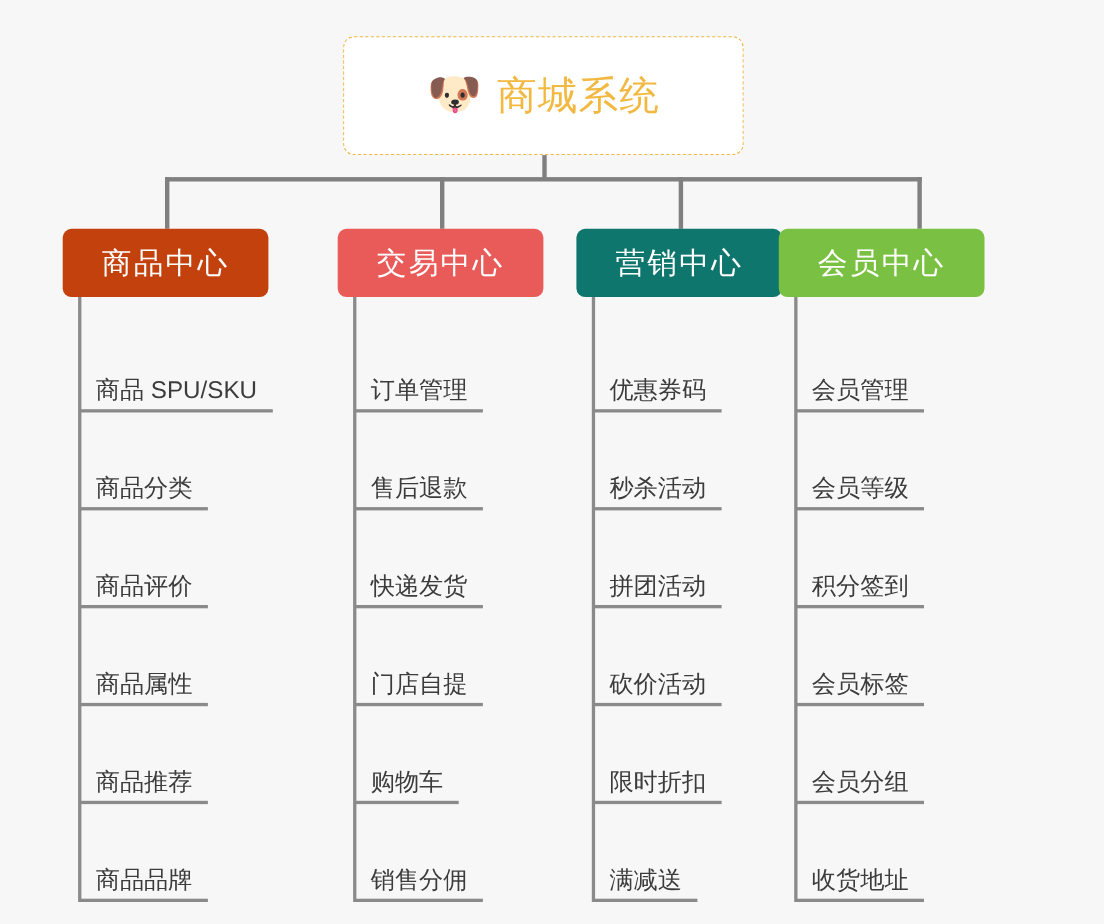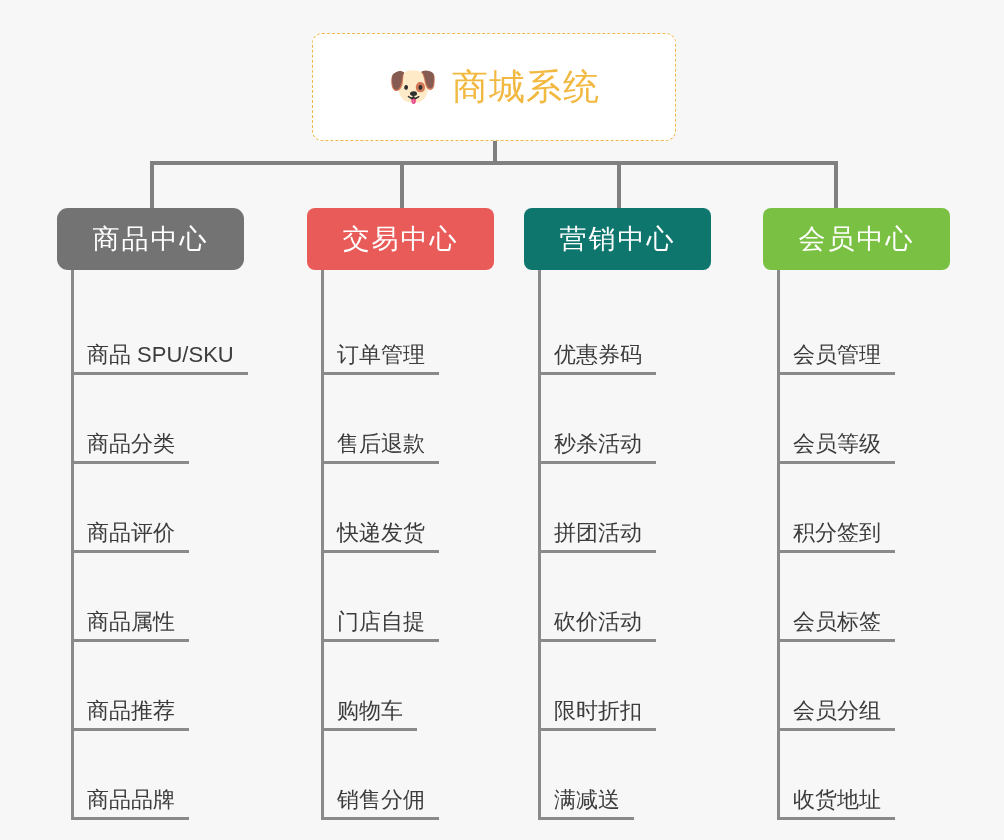--- a/index.html
+++ b/index.html
@@ -77,21 +77,21 @@
   .drop-3 { left: 834px; }
 
   
   .column {
     position: absolute;
     top: 208px;
   }
   .col-0 { left: 57px;  }
   .col-1 { left: 307px; }
   .col-2 { left: 524px; }
-  .col-3 { left: 763px; }
+  .col-3 { left: 708px; }
 
   .col-header {
     box-sizing: border-box;
     width: 187px;
     height: 62px;
     border-radius: 8px;
     display: flex;
     align-items: center;
     justify-content: center;
     color: #ffffff;
@@ -141,21 +141,21 @@
   </div>
 
   <div class="conn conn-stem" style="background: rgb(128, 128, 128);"></div>
   <div class="conn conn-bus" style="background: rgb(128, 128, 128);"></div>
   <div class="conn conn-drop drop-0" style="background: rgb(128, 128, 128);"></div>
   <div class="conn conn-drop drop-1" style="background: rgb(128, 128, 128);"></div>
   <div class="conn conn-drop drop-2" style="background: rgb(128, 128, 128);"></div>
   <div class="conn conn-drop drop-3" style="background: rgb(128, 128, 128);"></div>
 
   <div class="column col-0">
-    <div class="col-header" style="background: #737373; border-radius: 11px;">
+    <div class="col-header" style="background: #c2410c;">
       <span>商品中心</span>
     </div>
     <div class="col-body" style="border-left-color: rgb(138, 138, 138);">
       <div class="leaf">
           <span class="leaf-inner" style="border-bottom-color: rgb(138, 138, 138);">
             <span class="leaf-label" style="color: rgb(60, 60, 60);">商品 SPU/SKU</span>
           </span>
         </div>
       <div class="leaf">
           <span class="leaf-inner" style="border-bottom-color: rgb(138, 138, 138);">

